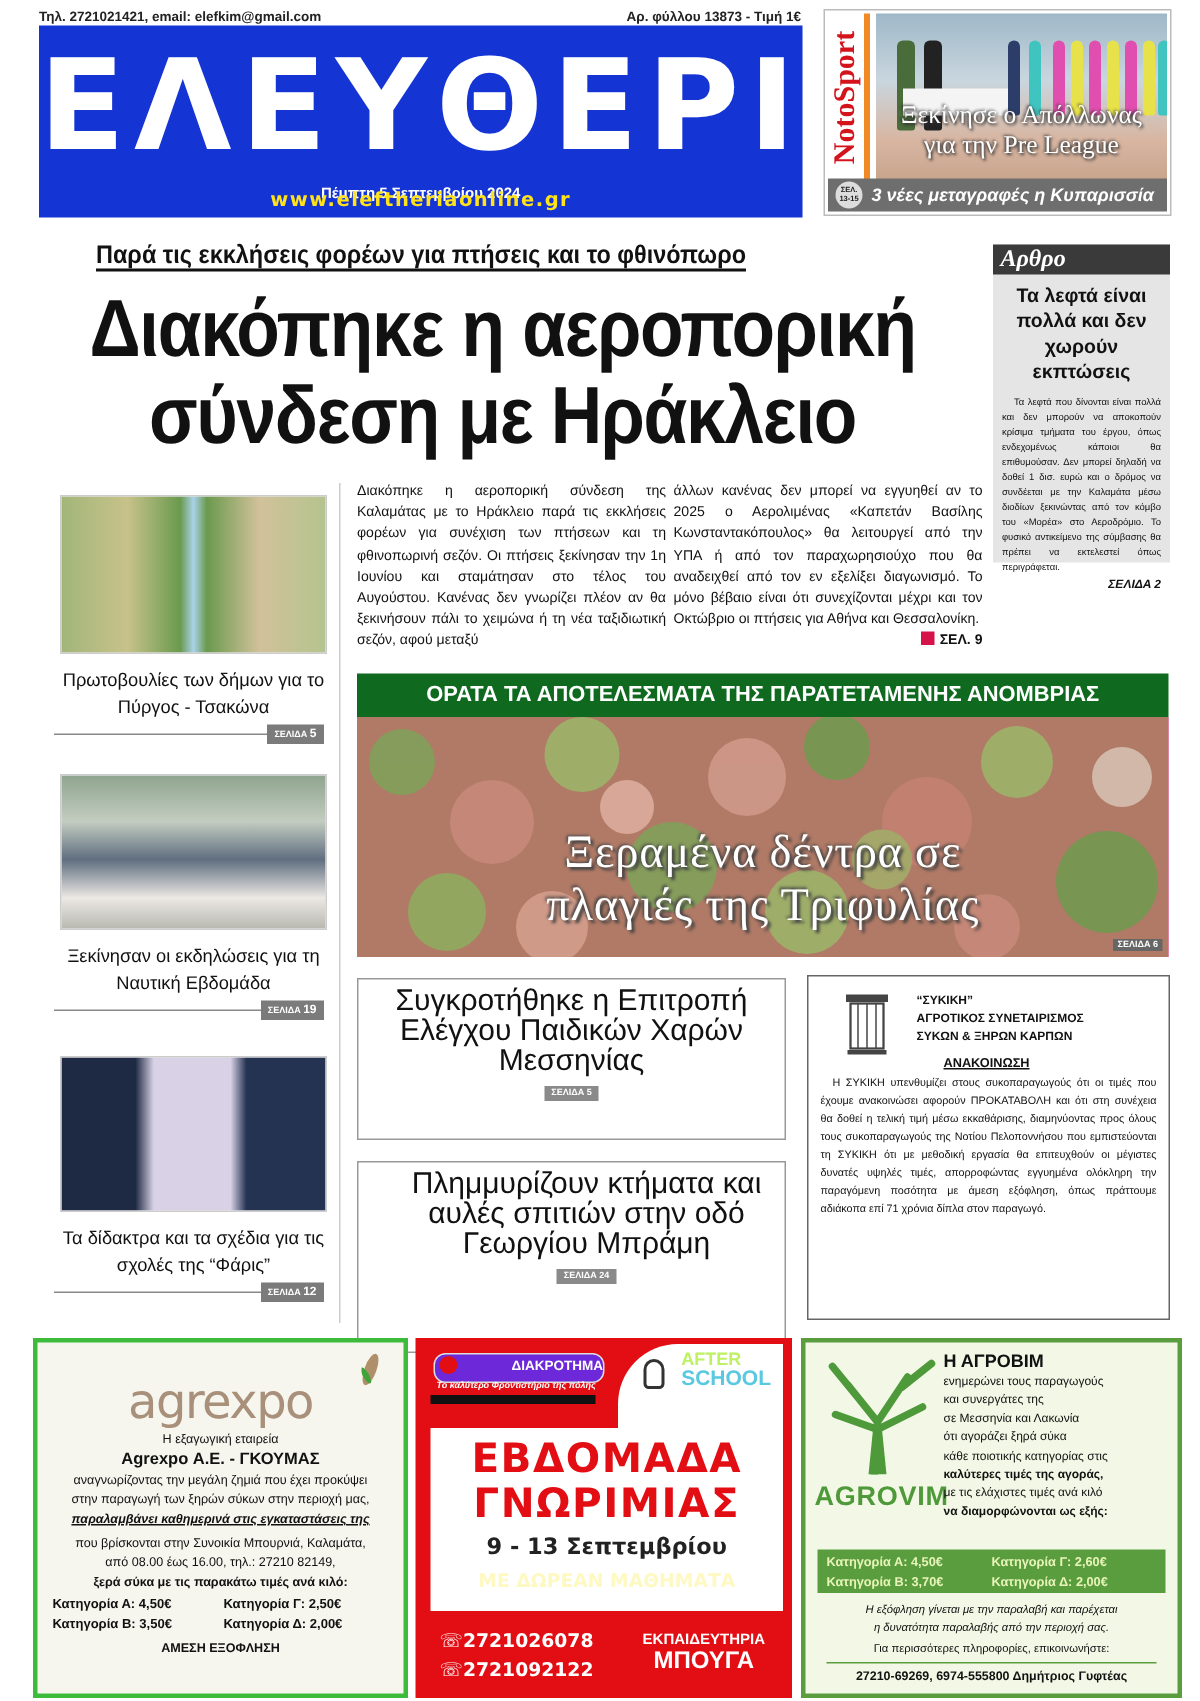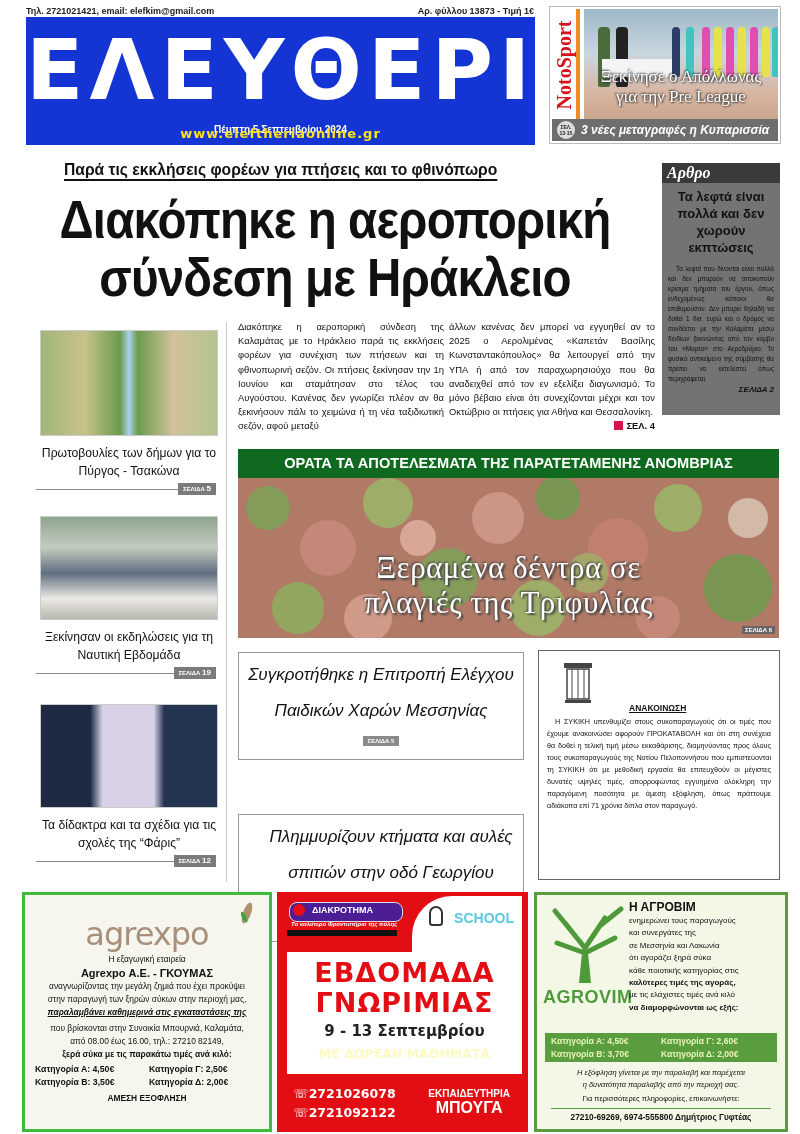--- a/index.html
+++ b/index.html
@@ -23,21 +23,21 @@
   .noto-title { position: absolute; left: 34px; right: 2px; top: 60px; text-align: center; color: #fff; font-family: "Liberation Serif", serif; font-size: 17px; line-height: 20px; text-shadow: 1px 1px 2px #333, -1px -1px 2px #333; }
   .noto-bar { position: absolute; left: 2px; right: 2px; bottom: 2px; height: 22px; background: #6e6e6e; display: flex; align-items: center; }
   .noto-badge { width: 18px; height: 18px; border-radius: 50%; background: #ddd; color: #222; font-size: 5px; font-weight: bold; text-align: center; line-height: 6px; padding-top: 3px; margin-left: 5px; }
   .noto-bar-text { color: #fff; font-size: 12px; font-style: italic; font-weight: bold; margin-left: 6px; }
 
   
   .kicker { left: 64px; top: 160px; font-size: 17px; font-weight: bold; border-bottom: 2px solid #111; line-height: 19px; font-family: "Liberation Sans", sans-serif; transform: scaleX(0.92); transform-origin: left; }
   .headline { left: 20px; top: 190px; width: 630px; text-align: center; font-size: 54px; font-weight: bold; line-height: 58px; letter-spacing: -1px; transform: scaleX(0.88); transform-origin: center; }
 
   
-  .arthro { left: 662px; top: 163px; width: 118px; height: 252px; background: #737373; }
+  .arthro { left: 662px; top: 163px; width: 118px; height: 212px; background: #e5e5e5; }
   .arthro-head { height: 20px; background: #3a3a3a; color: #fff; font-family: "Liberation Serif", serif; font-style: italic; font-weight: bold; font-size: 16px; padding-left: 5px; line-height: 20px; }
   .arthro-title { text-align: center; font-weight: bold; font-size: 13px; line-height: 17px; padding: 5px 4px 0; }
   .arthro-body { font-size: 6.3px; line-height: 10px; text-align: justify; padding: 8px 6px 0 6px; text-indent: 8px; }
   .arthro-page { text-align: right; font-size: 8px; font-weight: bold; font-style: italic; padding-right: 6px; margin-top: 1px; }
 
   
   .col { top: 320px; width: 206px; font-size: 9.4px; line-height: 14.2px; text-align: justify; }
   .sel4 { display: inline-block; width: 9px; height: 9px; background: #d6124a; margin-right: 3px; vertical-align: -1px; }
 
   
@@ -51,21 +51,21 @@
   .vline { left: 226px; top: 322px; height: 560px; border-left: 1px solid #ccc; }
 
   
   .green-banner { left: 238px; top: 449px; width: 541px; height: 29px; background: #0f6a1f; color: #fff; text-align: center; font-weight: bold; font-size: 14.6px; line-height: 29px; }
   .forest { left: 238px; top: 478px; width: 541px; height: 160px; overflow: hidden; background: #be185d; }
   .forest-title { position: absolute; left: 0; right: 0; top: 72px; text-align: center; color: #fff; font-family: "Liberation Serif", serif; font-size: 31px; line-height: 35px; text-shadow: 2px 2px 2px #444, -1px -1px 2px #444; letter-spacing: 0.5px; }
   .forest-tag { position: absolute; right: 4px; bottom: 4px; background: #666; color: #fff; font-size: 6px; padding: 1px 3px; font-weight: bold; }
 
   
   .box { left: 238px; width: 286px; border: 1px solid #999; text-align: center; }
-  .box-title { font-style: italic; font-size: 17px; line-height: 36px; padding-top: 4px; }
+  .box-title { font-size: 20px; line-height: 20px; padding-top: 4px; }
   .box-tag { display: inline-block; background: #8a8a8a; color: #fff; font-size: 6px; font-weight: bold; padding: 2px 5px; margin-top: 4px; }
 
   
   .sykiki { left: 538px; top: 650px; width: 242px; height: 230px; border: 1px solid #666; padding: 6px 8px; }
   .sykiki-logo { position: absolute; left: 24px; top: 10px; width: 30px; height: 48px; }
   .sykiki-head { position: absolute; left: 72px; top: 10px; font-size: 8px; font-weight: bold; line-height: 12px; }
   .sykiki-anak { position: absolute; left: 90px; top: 52px; font-size: 8.5px; font-weight: bold; text-decoration: underline; }
   .sykiki-text { position: absolute; left: 8px; right: 8px; top: 65px; font-size: 7.2px; line-height: 12px; text-align: justify; text-indent: 8px; }
   .sykiki-sign { position: absolute; left: 0; right: 0; top: 180px; text-align: center; font-size: 7.2px; line-height: 12px; }
 
@@ -73,26 +73,26 @@
   .ad { top: 892px; height: 240px; }
   .agrexpo { left: 22px; width: 250px; border: 3px solid #3dbb3b; background: #f6f6ef; text-align: center; }
   .agrexpo-logo { font-size: 32px; color: #a9907a; font-family: "DejaVu Sans", sans-serif; margin-top: 20px; letter-spacing: -1px; position: relative; }
   .agrexpo-leaf { position: absolute; right: 16px; top: -14px; width: 12px; height: 24px; }
   .ag-line { font-size: 8.4px; line-height: 13px; }
   .ag-prices { display: grid; grid-template-columns: 1fr 1fr; font-size: 8.7px; font-weight: bold; line-height: 13px; padding: 2px 6px 0 10px; text-align: left; }
 
   .diak { left: 277px; width: 251px; background: #e30e14; overflow: hidden; }
   .diak-white { position: absolute; left: 10px; right: 6px; top: 60px; height: 122px; background: #fff; }
   .diak-whitetop { position: absolute; right: 6px; top: 4px; width: 110px; height: 60px; background: #fff; border-radius: 40px 0 0 0; }
-  .diak-logo { position: absolute; left: 12px; top: 10px; width: 114px; height: 20px; background: #4c1d95; border: 1px solid #ddd; border-radius: 8px; color: #fff; font-size: 9px; font-weight: bold; line-height: 15px; padding-left: 22px; }
+  .diak-logo { position: absolute; left: 12px; top: 10px; width: 114px; height: 20px; background: #6d28d9; border: 1px solid #ddd; border-radius: 8px; color: #fff; font-size: 9px; font-weight: bold; line-height: 15px; padding-left: 22px; text-align: right; }
   .diak-logo i { position: absolute; left: 3px; top: 1px; width: 12px; height: 12px; border-radius: 50%; background: #e30e14; }
   .diak-sub { position: absolute; left: 14px; top: 29px; color: #fff; font-size: 6px; font-weight: bold; font-style: italic; }
   .diak-strip { position: absolute; left: 10px; top: 38px; width: 110px; height: 6px; background: #111; }
   .after { position: absolute; right: 14px; top: 8px; font-size: 12px; font-weight: bold; line-height: 12px; }
-  .after .a { color: #ffffff; }
+  .after .a { color: #bef264; }
   .after .s { color: #5ac8e0; font-size: 14px; }
   .bulb { position: absolute; left: 152px; top: 14px; width: 14px; height: 20px; border: 2px solid #333; border-radius: 8px 8px 4px 4px; }
   .diak-big { position: absolute; left: 10px; right: 6px; top: 66px; text-align: center; color: #e30e14; font-family: "DejaVu Sans", sans-serif; font-weight: bold; font-size: 27px; line-height: 30px; letter-spacing: 1px; }
   .diak-dates { position: absolute; left: 10px; right: 6px; top: 130px; text-align: center; font-family: "DejaVu Sans", sans-serif; font-weight: bold; font-size: 15px; color: #222; }
   .diak-free { position: absolute; left: 10px; right: 6px; top: 154px; text-align: center; font-family: "DejaVu Sans", sans-serif; font-weight: bold; font-size: 12.5px; color: #fef9c3; }
   .diak-phones { position: absolute; left: 16px; top: 192px; color: #fff; font-family: "DejaVu Sans", sans-serif; font-weight: bold; font-size: 12.5px; line-height: 19px; }
   .diak-school { position: absolute; right: 18px; top: 196px; text-align: center; color: #fff; font-weight: bold; }
   .diak-school .t1 { font-size: 10px; }
   .diak-school .t2 { font-size: 16px; }
 
@@ -149,21 +149,21 @@
 
 <div class="abs kicker">Παρά τις εκκλήσεις φορέων για πτήσεις και το φθινόπωρο</div>
 <div class="abs headline">
   <div>Διακόπηκε η αεροπορική</div>
   <div>σύνδεση με Ηράκλειο</div>
 </div>
 
 <div class="abs col" style="left:238px;">Διακόπηκε η αεροπορική σύνδεση της Καλαμάτας με το Ηράκλειο παρά τις εκκλήσεις φορέων για συνέχιση των πτήσεων και τη φθινοπωρινή σεζόν. Οι πτήσεις ξεκίνησαν την 1η Ιουνίου και σταμάτησαν στο τέλος του Αυγούστου. Κανένας δεν γνωρίζει πλέον αν θα ξεκινήσουν πάλι το χειμώνα ή τη νέα ταξιδιωτική σεζόν, αφού μεταξύ</div>
 <div class="abs col" style="left:449px;">
   <span>άλλων κανένας δεν μπορεί να εγγυηθεί αν το 2025 ο Αερολιμένας «Καπετάν Βασίλης Κωνσταντακόπουλος» θα λειτουργεί από την ΥΠΑ ή από τον παραχωρησιούχο που θα αναδειχθεί από τον εν εξελίξει διαγωνισμό. Το μόνο βέβαιο είναι ότι συνεχίζονται μέχρι και τον Οκτώβριο οι πτήσεις για Αθήνα και Θεσσαλονίκη.</span>
-  <span style="white-space:nowrap;font-weight:bold;float:right;"><span class="sel4"></span><span>ΣΕΛ. 4</span></span>
+  <span style="white-space:nowrap;font-weight:bold;float:right;"><span class="sel4"></span><span>ΣΕΛ. 9</span></span>
 </div>
 
 <div class="abs arthro">
   <div class="arthro-head">Αρθρο</div>
   <div class="arthro-title">Τα λεφτά είναι πολλά και δεν χωρούν εκπτώσεις</div>
   <div class="arthro-body">Τα λεφτά που δίνονται είναι πολλά και δεν μπορούν να αποκοπούν κρίσιμα τμήματα του έργου, όπως ενδεχομένως κάποιοι θα επιθυμούσαν. Δεν μπορεί δηλαδή να δοθεί 1 δισ. ευρώ και ο δρόμος να συνδέεται με την Καλαμάτα μέσω διοδίων ξεκινώντας από τον κόμβο του «Μορέα» στο Αεροδρόμιο. Το φυσικό αντικείμενο της σύμβασης θα πρέπει να εκτελεστεί όπως περιγράφεται.</div>
   <div class="arthro-page">ΣΕΛΙΔΑ 2</div>
 </div>
 
 <div class="abs vline"></div>
@@ -222,34 +222,39 @@
     <div>Ξεραμένα δέντρα σε</div>
     <div>πλαγιές της Τριφυλίας</div>
   </div>
   <div class="forest-tag">ΣΕΛΙΔΑ 6</div>
 </div>
 
 <div class="abs box" style="top:652px;height:108px;">
   <div class="box-title">Συγκροτήθηκε η Επιτροπή Ελέγχου Παιδικών Χαρών Μεσσηνίας</div>
   <div class="box-tag">ΣΕΛΙΔΑ 5</div>
 </div>
-<div class="abs box" style="top:814px;height:128px;padding-left:20px;">
+<div class="abs box" style="top:774px;height:128px;padding-left:20px;">
   <div class="box-title">Πλημμυρίζουν κτήματα και αυλές σπιτιών στην οδό Γεωργίου Μπράμη</div>
   <div class="box-tag">ΣΕΛΙΔΑ 24</div>
 </div>
 
 <div class="abs sykiki">
   <svg class="sykiki-logo" viewBox="0 0 30 48">
     <rect x="1" y="2" width="28" height="5" fill="#444"></rect>
     <rect x="4" y="8" width="22" height="30" fill="none" stroke="#444" stroke-width="1.5"></rect>
     <line x1="9" y1="8" x2="9" y2="38" stroke="#444"></line>
       <line x1="15" y1="8" x2="15" y2="38" stroke="#444"></line>
       <line x1="21" y1="8" x2="21" y2="38" stroke="#444"></line>
     <rect x="2" y="39" width="26" height="3" fill="#444"></rect>
   </svg>
+  <div class="sykiki-head">
+    <div>“ΣΥΚΙΚΗ”</div>
+    <div>ΑΓΡΟΤΙΚΟΣ ΣΥΝΕΤΑΙΡΙΣΜΟΣ</div>
+    <div>ΣΥΚΩΝ &amp; ΞΗΡΩΝ ΚΑΡΠΩΝ</div>
+  </div>
   <div class="sykiki-anak">ΑΝΑΚΟΙΝΩΣΗ</div>
   <div class="sykiki-text">Η ΣΥΚΙΚΗ υπενθυμίζει στους συκοπαραγωγούς ότι οι τιμές που έχουμε ανακοινώσει αφορούν ΠΡΟΚΑΤΑΒΟΛΗ και ότι στη συνέχεια θα δοθεί η τελική τιμή μέσω εκκαθάρισης, διαμηνύοντας προς όλους τους συκοπαραγωγούς της Νοτίου Πελοποννήσου που εμπιστεύονται τη ΣΥΚΙΚΗ ότι με μεθοδική εργασία θα επιτευχθούν οι μέγιστες δυνατές υψηλές τιμές, απορροφώντας εγγυημένα ολόκληρη την παραγόμενη ποσότητα με άμεση εξόφληση, όπως πράττουμε αδιάκοπα επί 71 χρόνια δίπλα στον παραγωγό.</div>
 </div>
 
 <div class="abs ad agrexpo">
   <div class="agrexpo-logo">
     <span>agrexpo</span>
     <svg class="agrexpo-leaf" viewBox="0 0 12 24">
         <ellipse cx="6" cy="12" rx="4" ry="11" fill="#b0906a" transform="rotate(20 6 12)"></ellipse>
         <ellipse cx="3" cy="16" rx="2" ry="6" fill="#3fa33a" transform="rotate(-30 3 16)"></ellipse>

